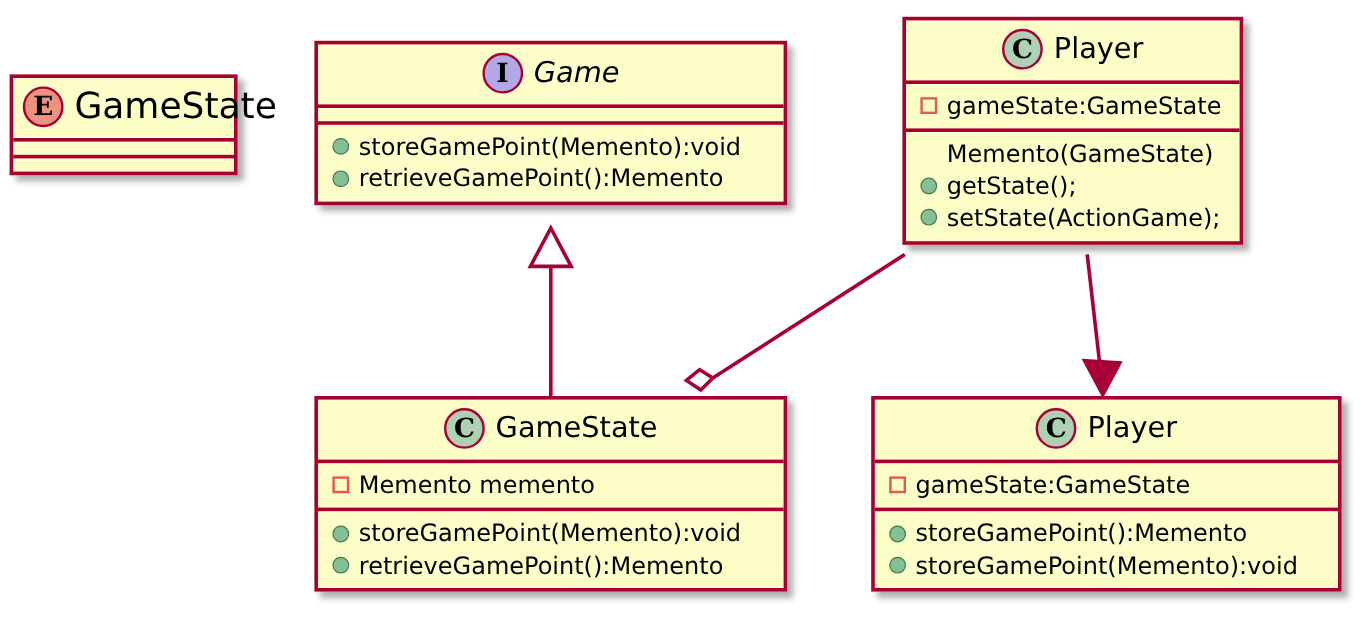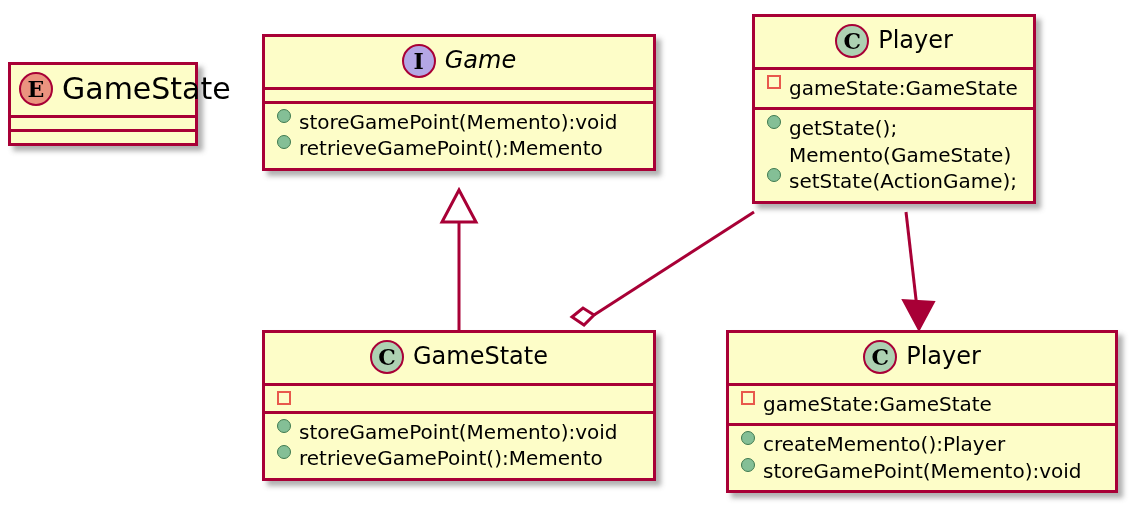--- a/index.html
+++ b/index.html
@@ -93,21 +93,21 @@
   
   .cmp-members {
     padding: 5px 10px 6px 10px;
   }
   .cmp-empty {
     height: 14px;
   }
 
   .member {
     display: flex;
-    align-items: flex-start;
+    align-items: center;
     gap: 8px;
     font-size: 20px;
     color: #000000;
     line-height: 1.32;
     white-space: nowrap;
     padding-left: 2px;
   }
 
   
   .vis {
@@ -200,42 +200,43 @@
       <span class="title">Player</span>
     </div>
     <div class="compartment cmp-members">
       <div class="member">
         <span class="vis vis-private"></span>
         <span>gameState:GameState</span>
       </div>
     </div>
     <div class="compartment cmp-members">
       <div class="member">
-        <span class="vis vis-public"></span>
-        <span>getState();</span>
-      </div>
-      <div class="member">
         <span class="vis vis-none"></span>
         <span>Memento(GameState)</span>
       </div>
       <div class="member">
         <span class="vis vis-public"></span>
+        <span>getState();</span>
+      </div>
+      <div class="member">
+        <span class="vis vis-public"></span>
         <span>setState(ActionGame);</span>
       </div>
     </div>
   </div>
 
   <div class="uml-box" id="box-actiongame">
     <div class="compartment cmp-header">
       <span class="badge badge-class">C</span>
       <span class="title">GameState</span>
     </div>
     <div class="compartment cmp-members">
       <div class="member">
         <span class="vis vis-private"></span>
+        <span>Memento memento</span>
       </div>
     </div>
     <div class="compartment cmp-members">
       <div class="member">
         <span class="vis vis-public"></span>
         <span>storeGamePoint(Memento):void</span>
       </div>
       <div class="member">
         <span class="vis vis-public"></span>
         <span>retrieveGamePoint():Memento</span>
@@ -250,21 +251,21 @@
     </div>
     <div class="compartment cmp-members">
       <div class="member">
         <span class="vis vis-private"></span>
         <span>gameState:GameState</span>
       </div>
     </div>
     <div class="compartment cmp-members">
       <div class="member">
         <span class="vis vis-public"></span>
-        <span>createMemento():Player</span>
+        <span>storeGamePoint():Memento</span>
       </div>
       <div class="member">
         <span class="vis vis-public"></span>
         <span>storeGamePoint(Memento):void</span>
       </div>
     </div>
   </div>
 
 </div>
 

